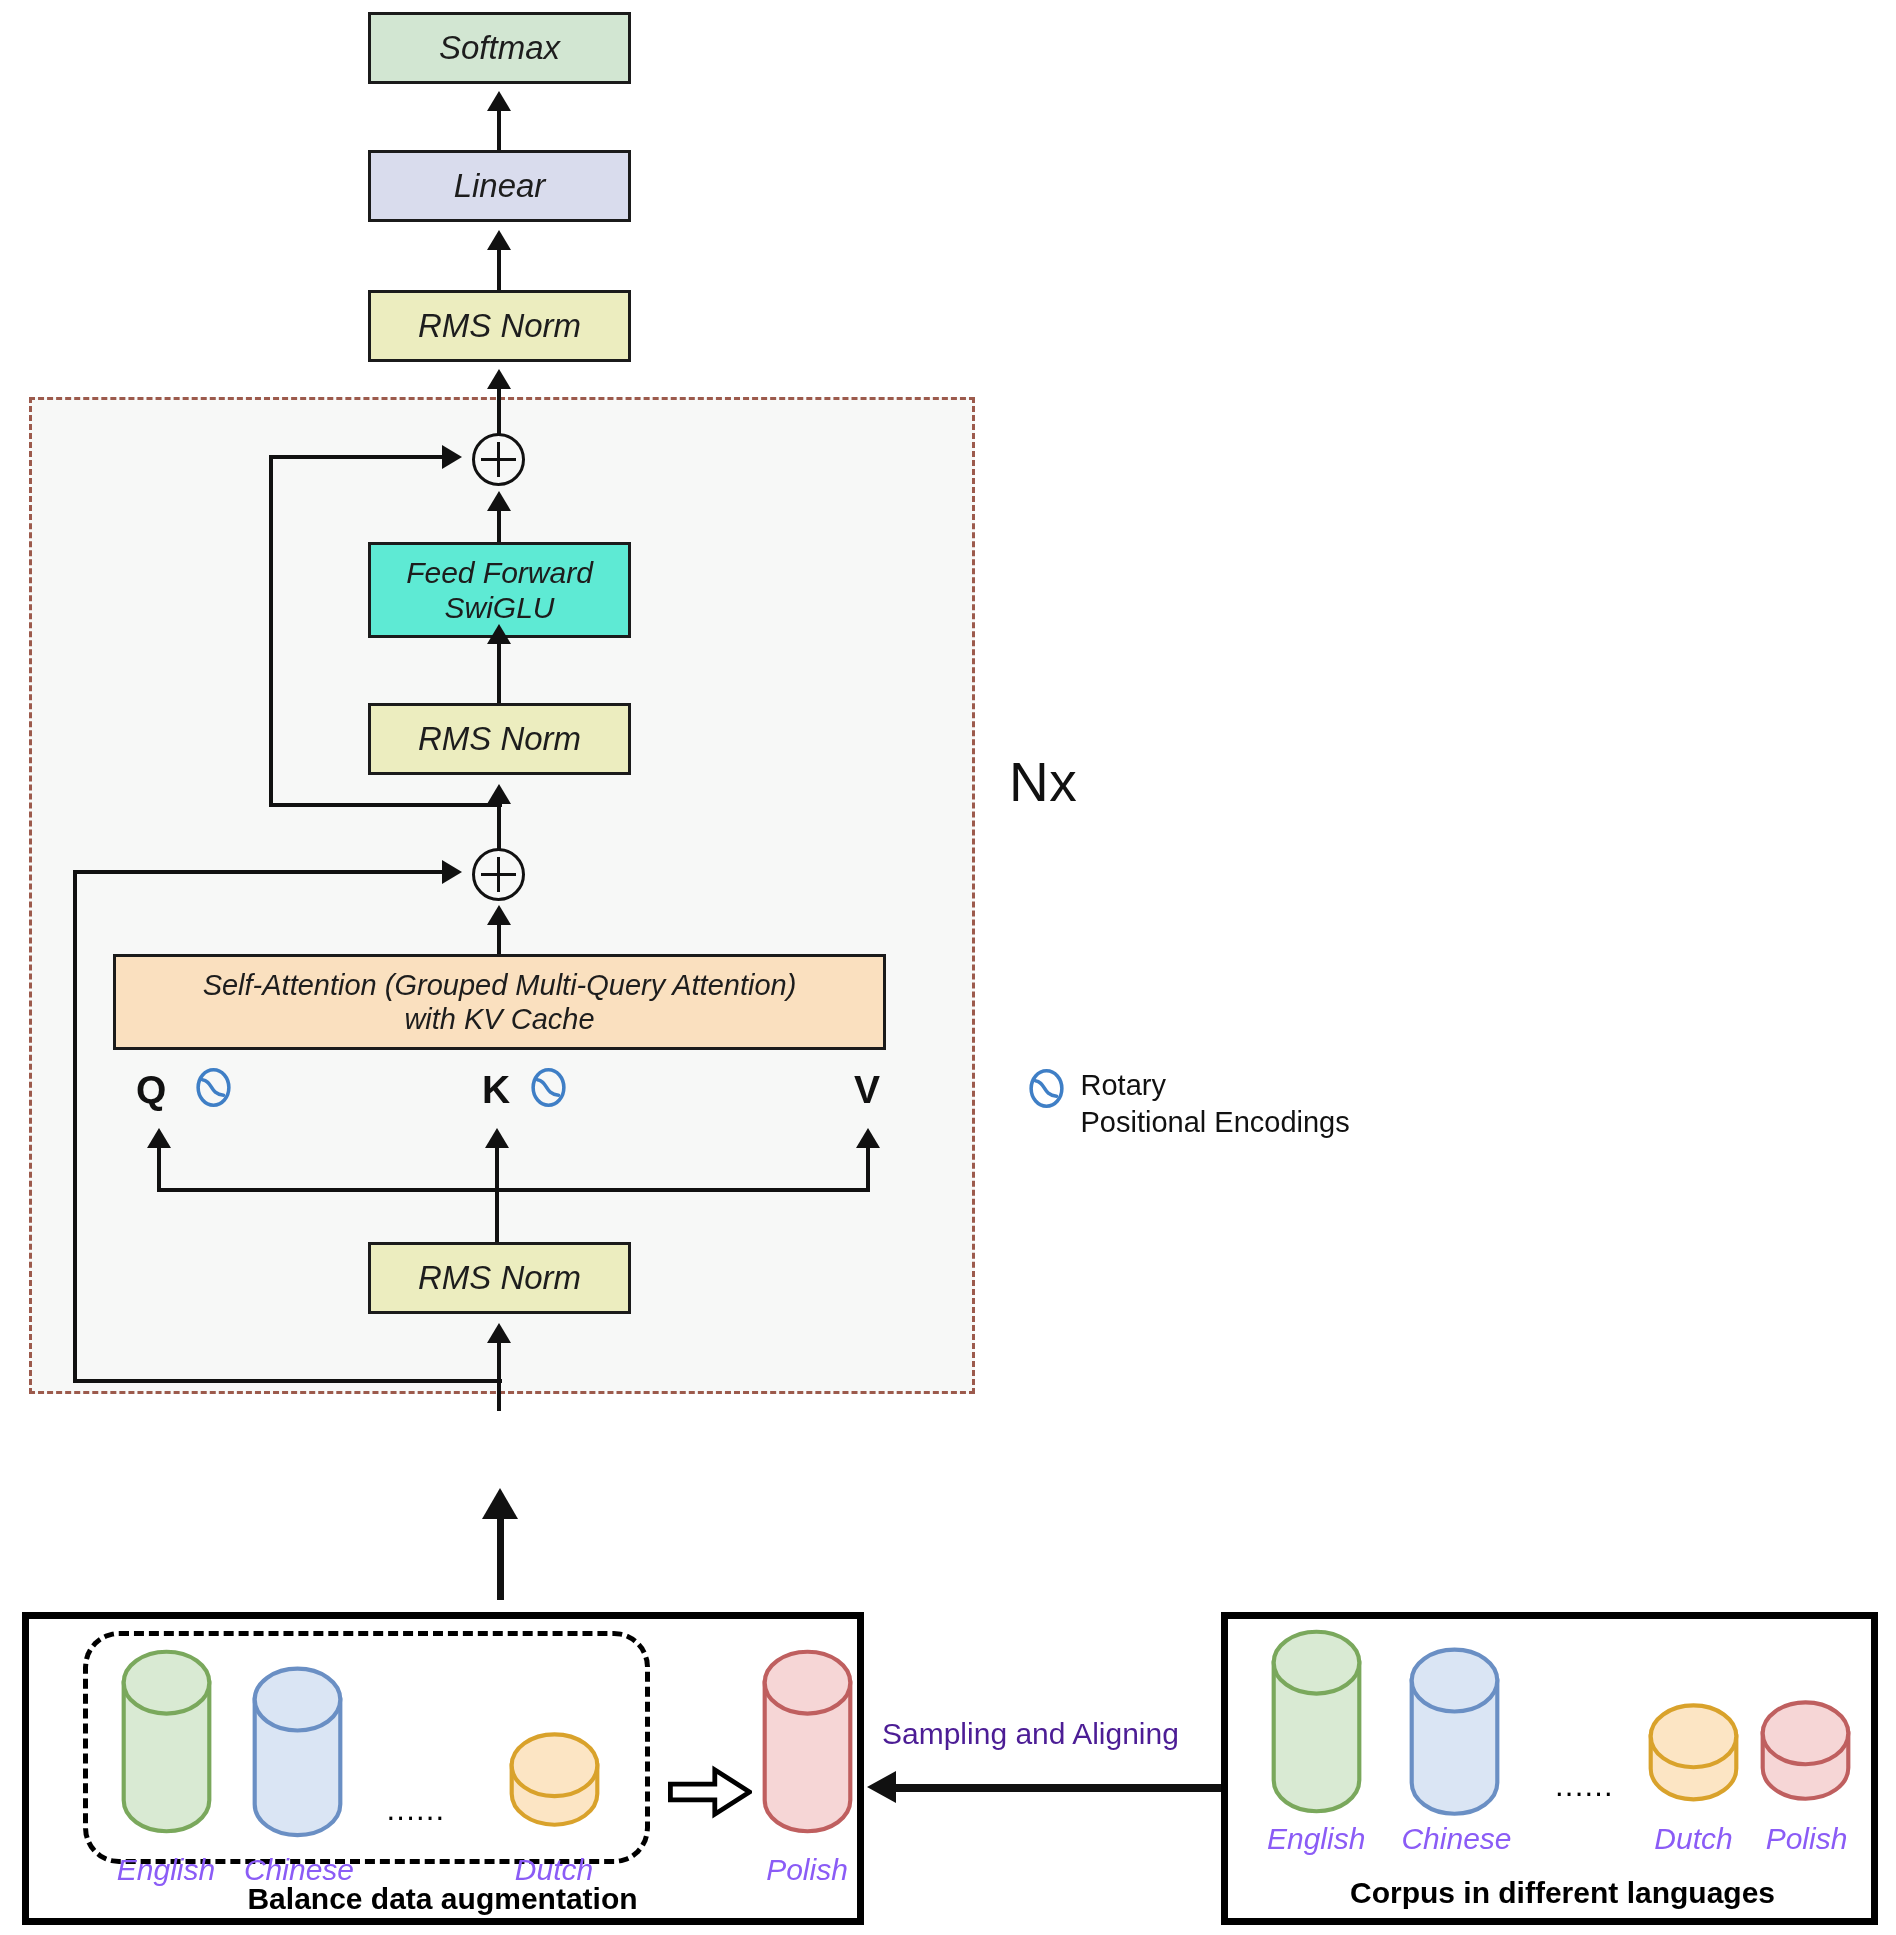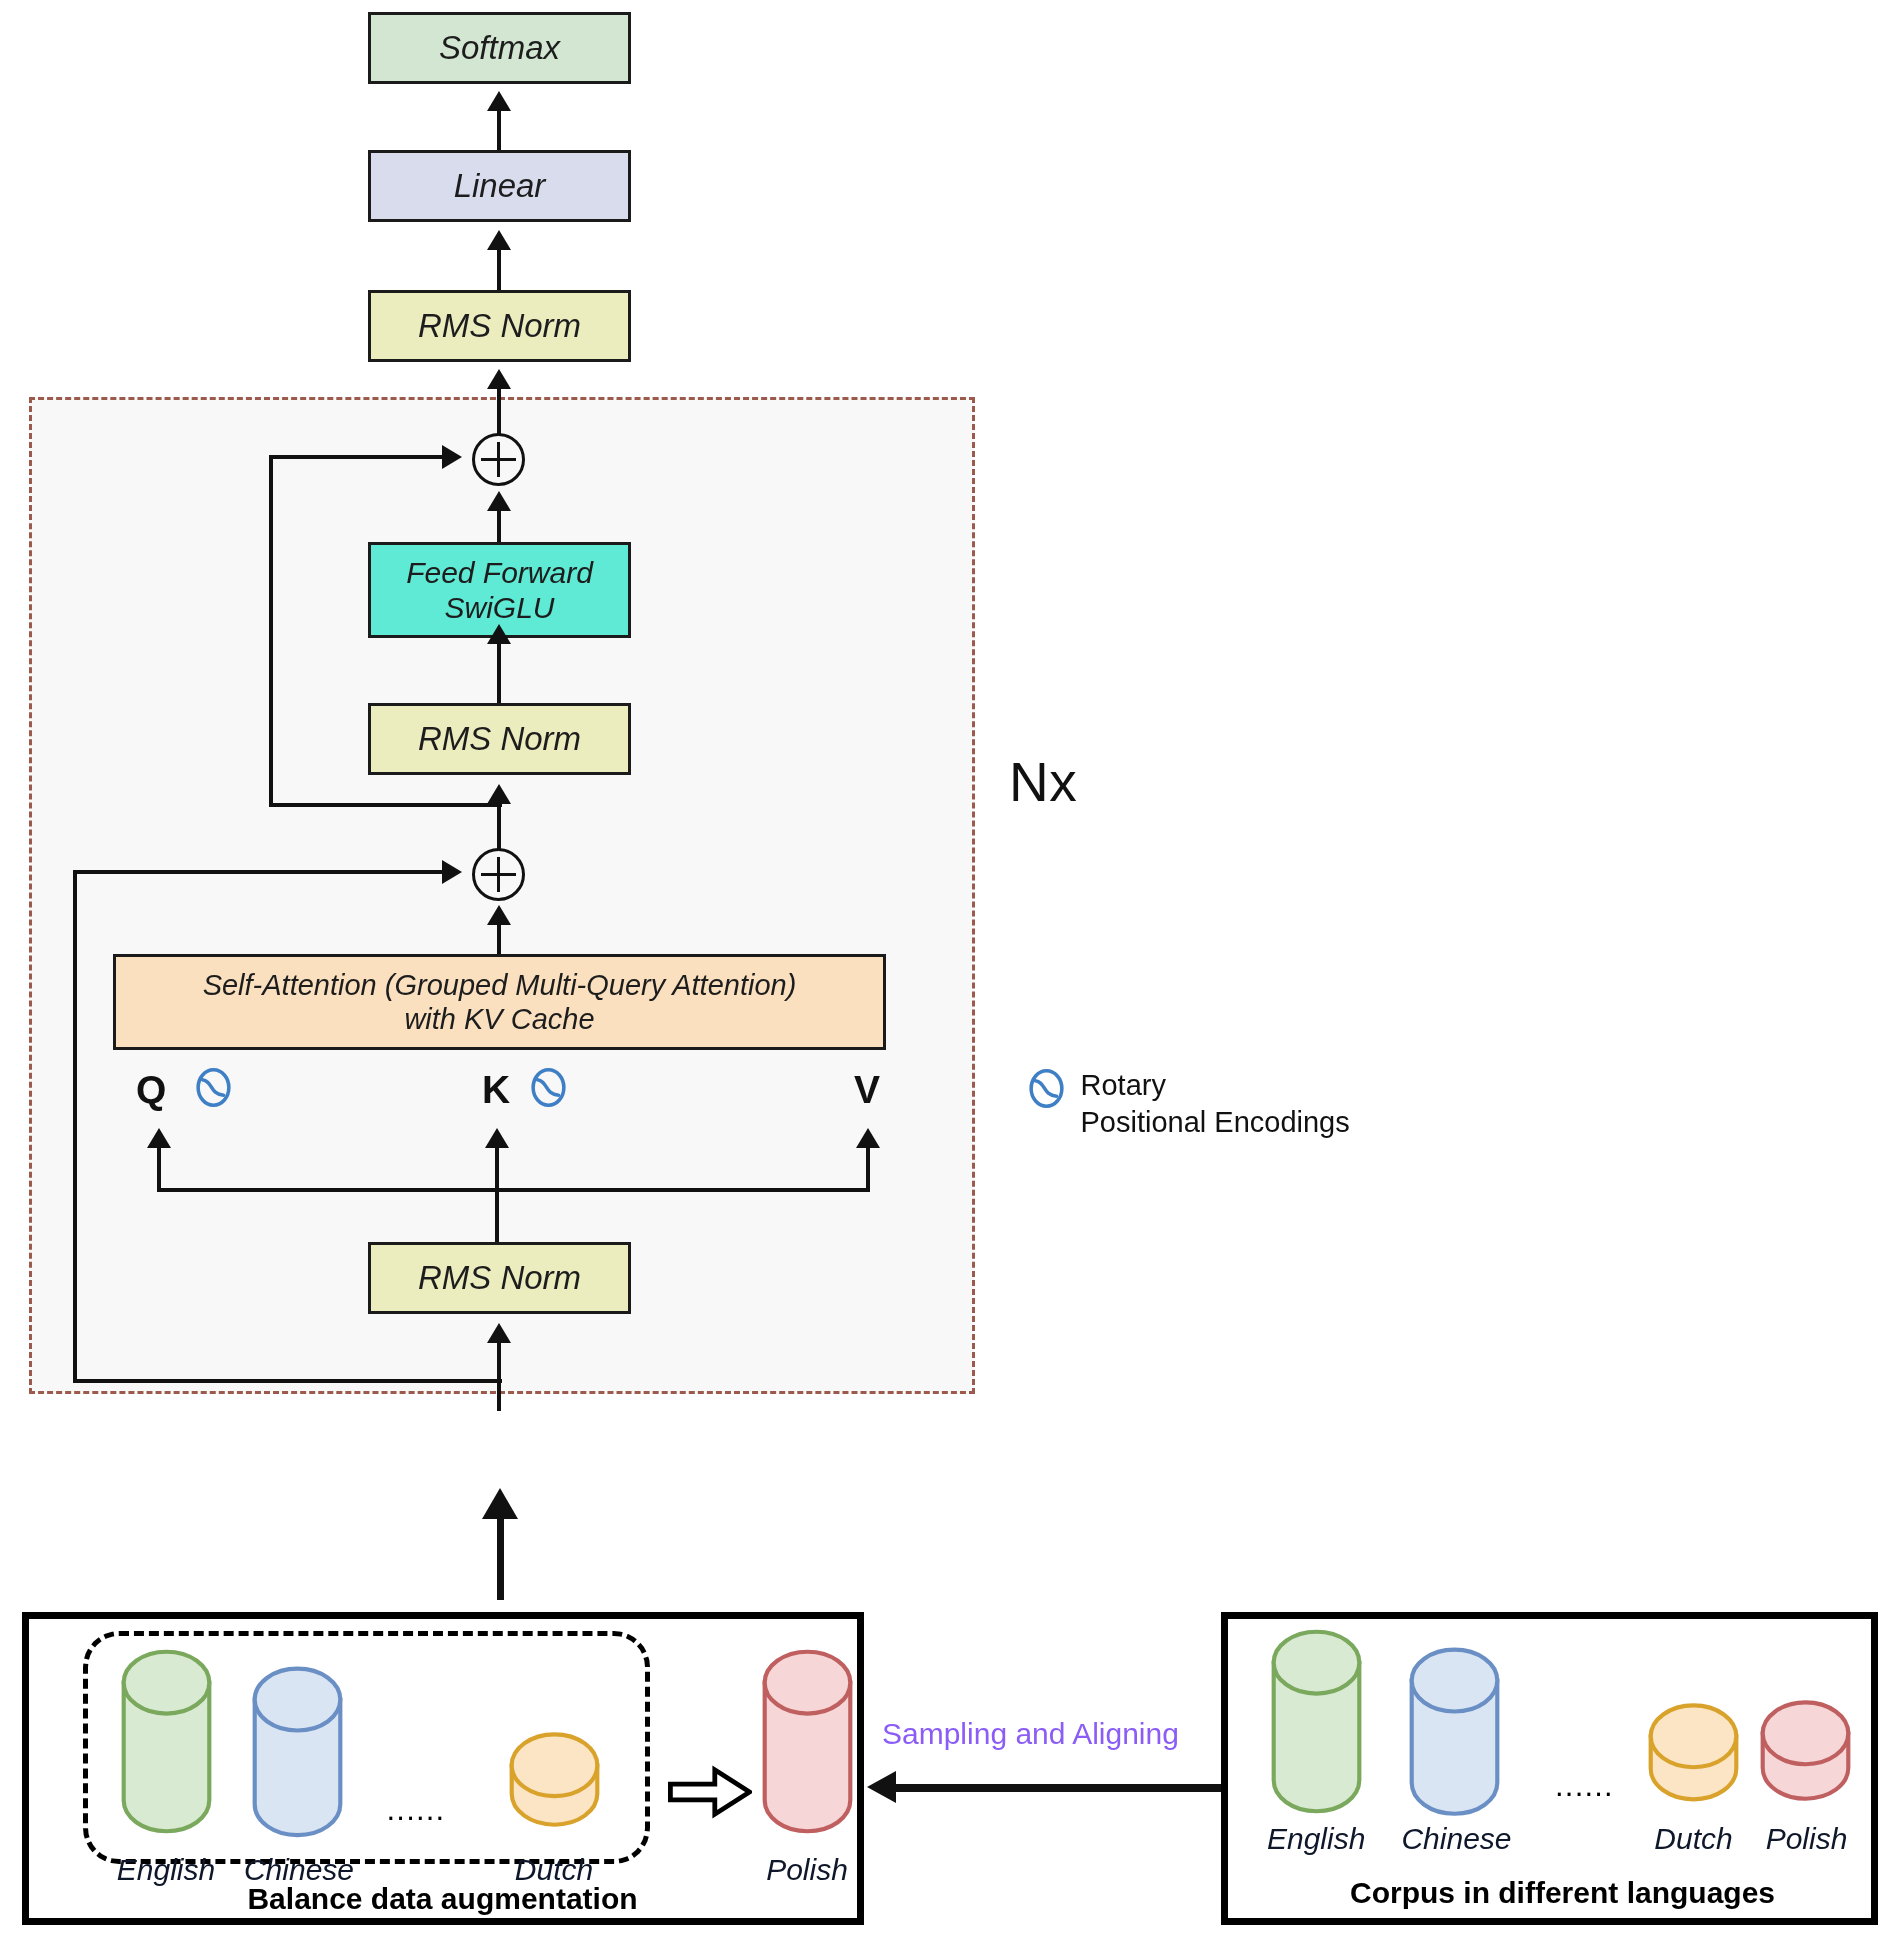--- a/index.html
+++ b/index.html
@@ -46,25 +46,25 @@
   
   #legend{position:absolute;display:flex;align-items:flex-start;gap:15.5px;}
   #legend-text{font-size:29px;color:#111;line-height:1.28;white-space:pre-line;}
 
   
   .panel{position:absolute;box-sizing:border-box;border:7.2px solid #000;
          background:#fff;}
   .panel-caption{position:absolute;width:100%;text-align:center;
                  font-size:30px;font-weight:bold;color:#000;}
   .cyl-label{position:absolute;text-align:center;font-size:30px;
-             font-style:italic;color:#0f172a;white-space:nowrap;}
+             font-style:italic;color:#8b5cf6;white-space:nowrap;}
   .dots{position:absolute;font-size:31px;color:#000;letter-spacing:1.2px;}
   #aug-dashed{position:absolute;box-sizing:border-box;
               border:5.4px dashed #000;border-radius:36px;}
-  #sampling-label{position:absolute;font-size:30px;color:#8b5cf6;white-space:nowrap;}
+  #sampling-label{position:absolute;font-size:30px;color:#4c1d95;white-space:nowrap;}
   .hollow-arrow{position:absolute;}
 </style>
 </head>
 <body>
 
 <div id="stage">
 
   <div id="nx-block" style="left:29px;top:397px;width:946px;height:997px;"></div>
   <div id="nx-label" style="left:1009px;top:750px;">Nx</div>
 

